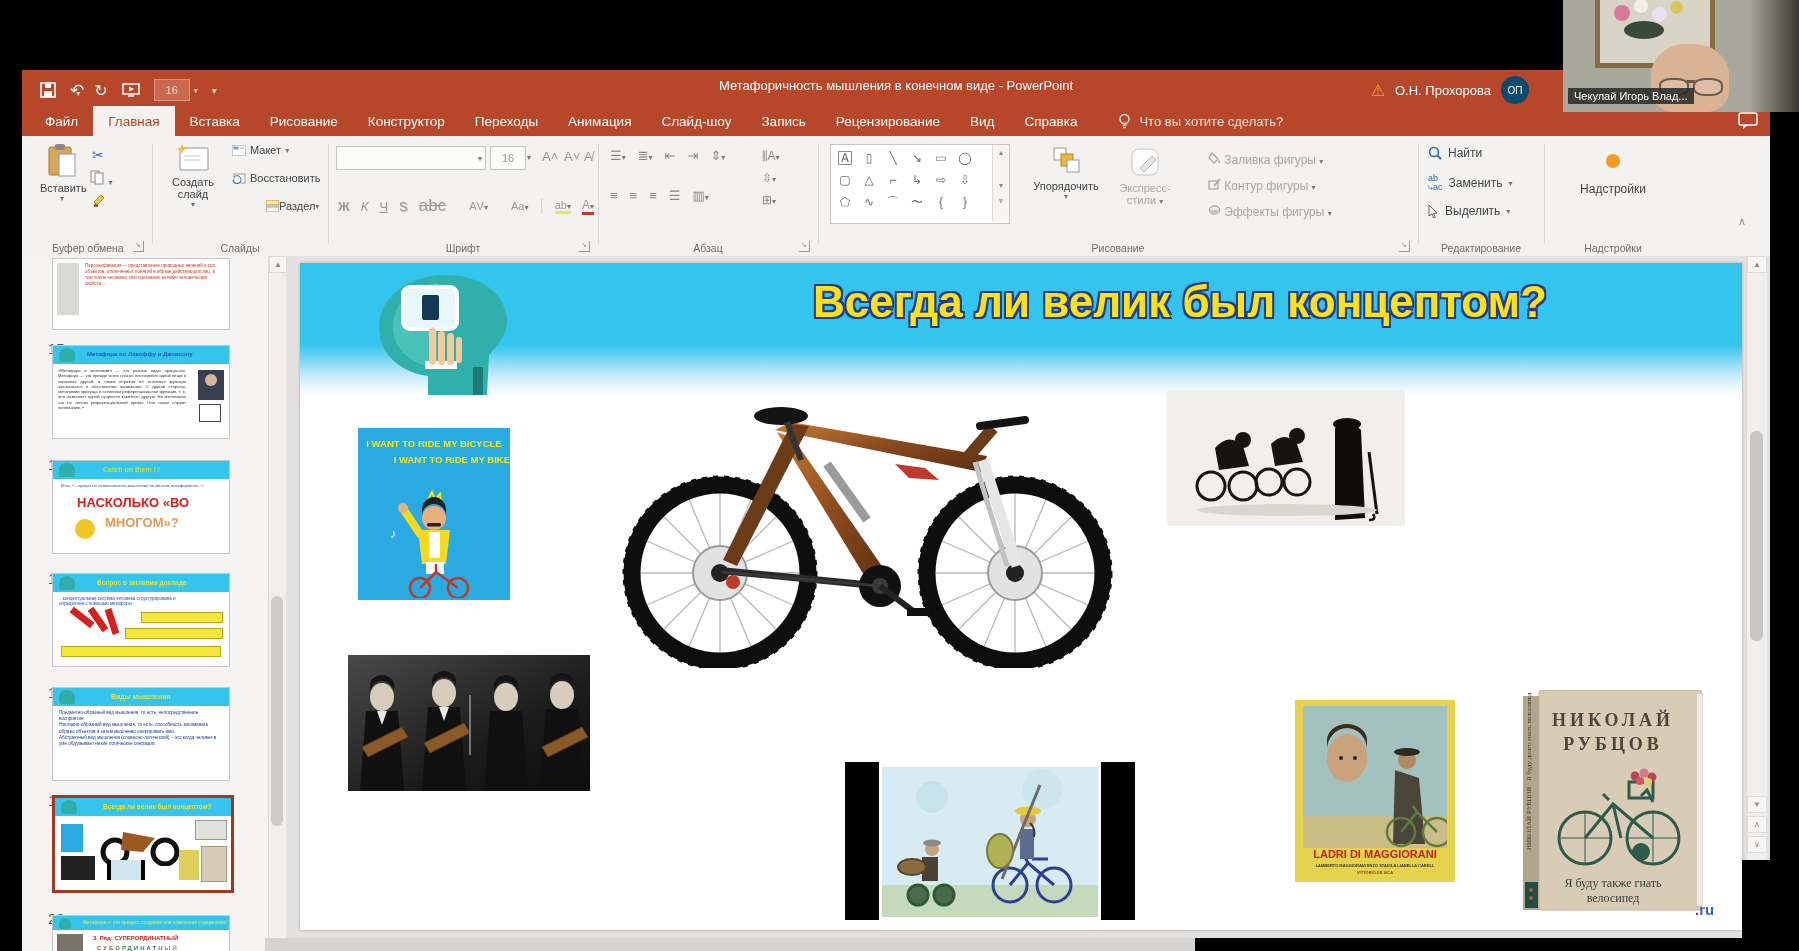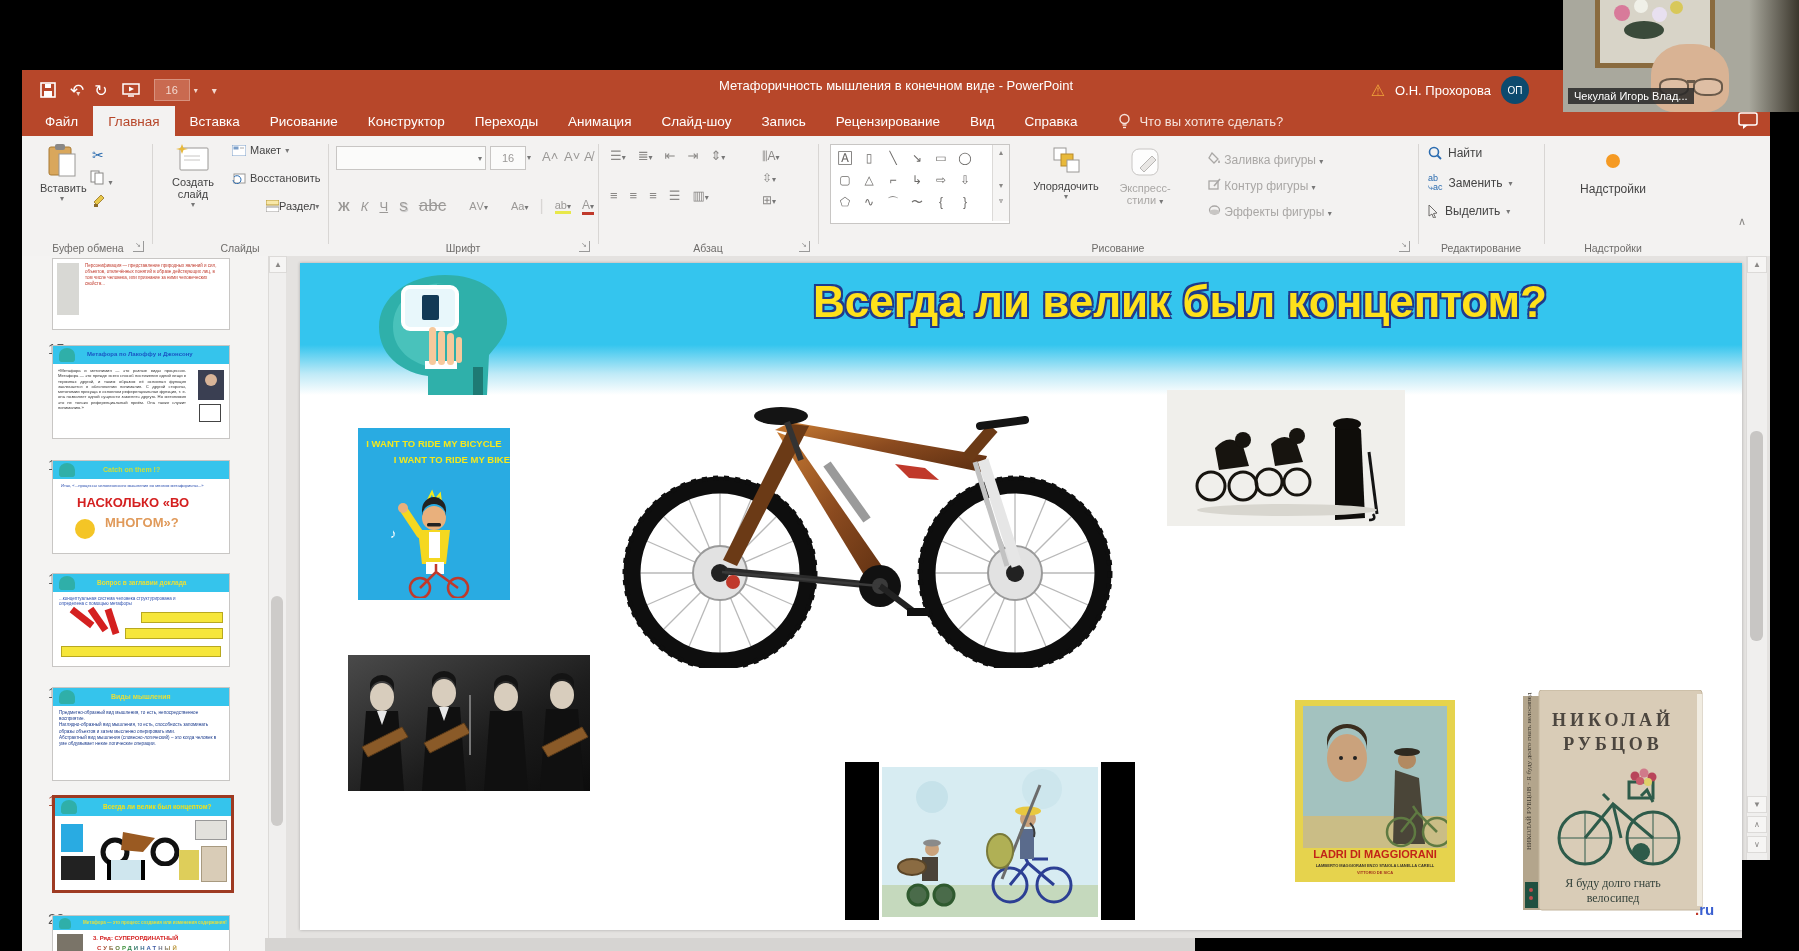--- a/index.html
+++ b/index.html
@@ -682,21 +682,21 @@
       <g>
         <circle cx="112" cy="86" r="4.5" fill="#b8455a"></circle>
           <circle cx="121" cy="83" r="4.5" fill="#d07a8a"></circle>
         <circle cx="129" cy="87" r="4.5" fill="#b8455a"></circle>
           <circle cx="117" cy="91" r="4" fill="#c95a6a"></circle>
           <circle cx="125" cy="92" r="4" fill="#e0d06a"></circle>
       </g>
     </svg>
     <div style="position:absolute;left:18px;top:20px;width:160px;text-align:center;font-family:'Liberation Serif',serif;font-weight:bold;font-size:18px;letter-spacing:4px;color:#4c463f;">НИКОЛАЙ</div>
     <div style="position:absolute;left:18px;top:44px;width:160px;text-align:center;font-family:'Liberation Serif',serif;font-weight:bold;font-size:18px;letter-spacing:4px;color:#4c463f;">РУБЦОВ</div>
-    <div style="position:absolute;left:18px;top:186px;width:160px;text-align:center;font-family:'Liberation Serif',serif;font-size:12px;color:#33413a;">Я буду долго гнать</div>
+    <div style="position:absolute;left:18px;top:186px;width:160px;text-align:center;font-family:'Liberation Serif',serif;font-size:12px;color:#33413a;">Я буду также гнать</div>
     <div style="position:absolute;left:18px;top:201px;width:160px;text-align:center;font-family:'Liberation Serif',serif;font-size:12px;color:#33413a;">велосипед</div>
   </div>
 
   <div class="abs" style="left:1395px;top:638px;font-size:15px;font-weight:bold;color:#3a5fd0;">
     <span style="color:#c0392b;">.</span>ru
   </div>
 </div>
 
 <div class="abs scroll" style="left:1746px;top:256px;width:20px;height:604px;">
   <div class="scrollbtn" style="width:18px;">▲</div>

